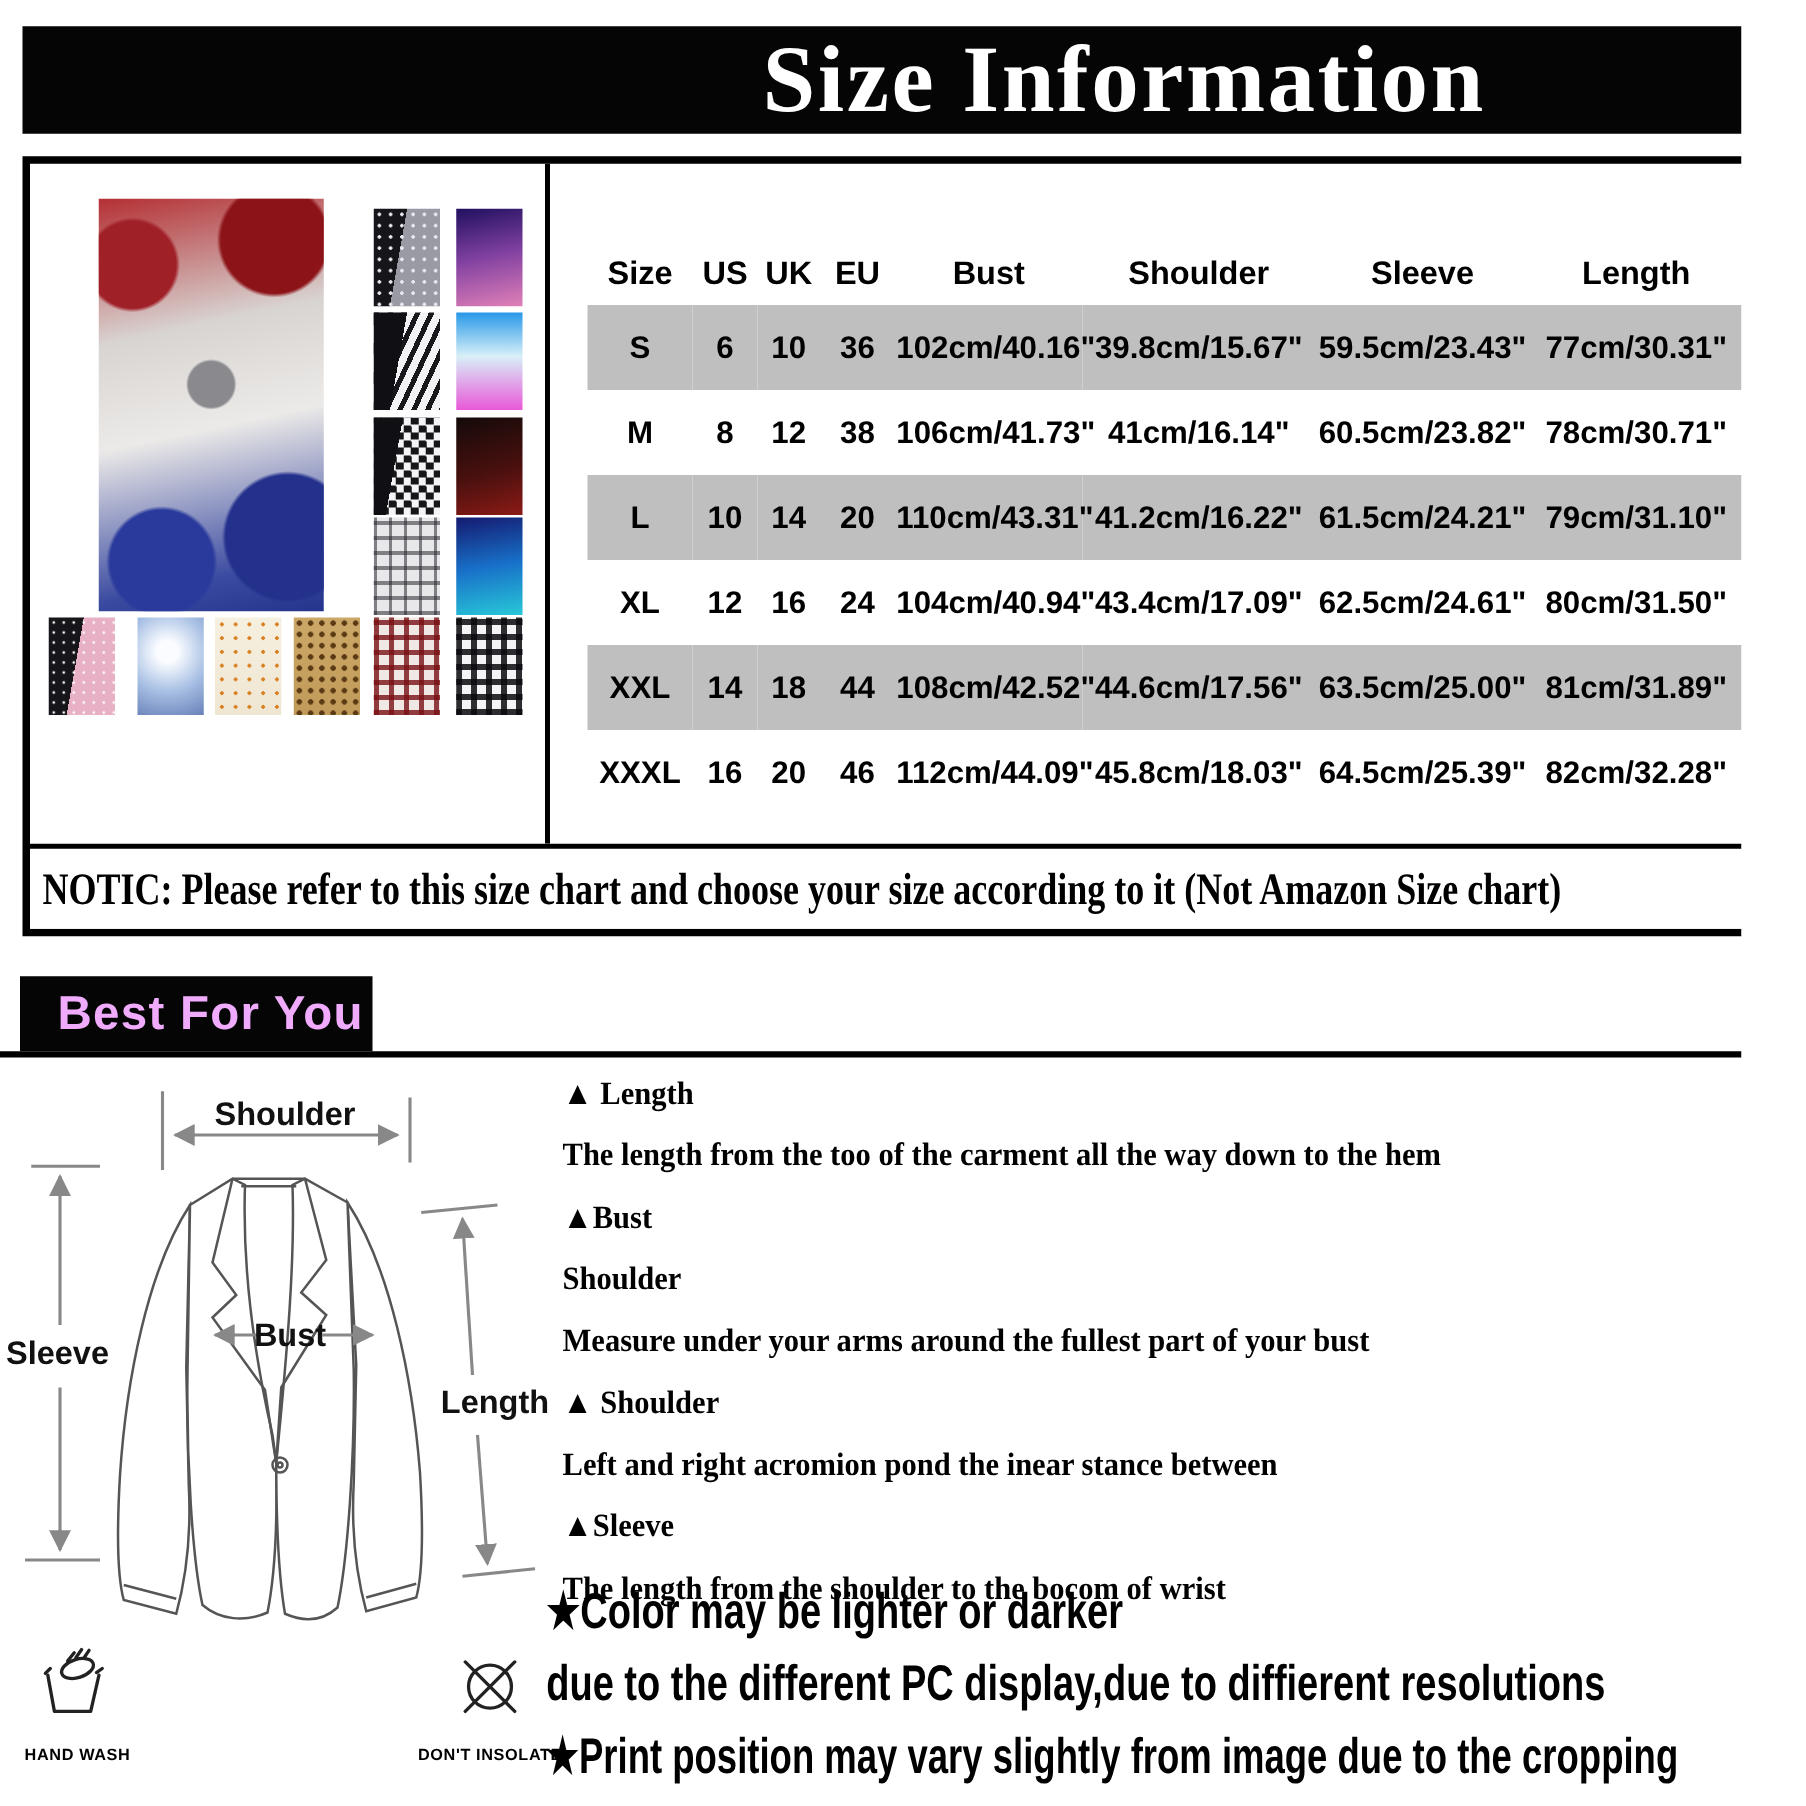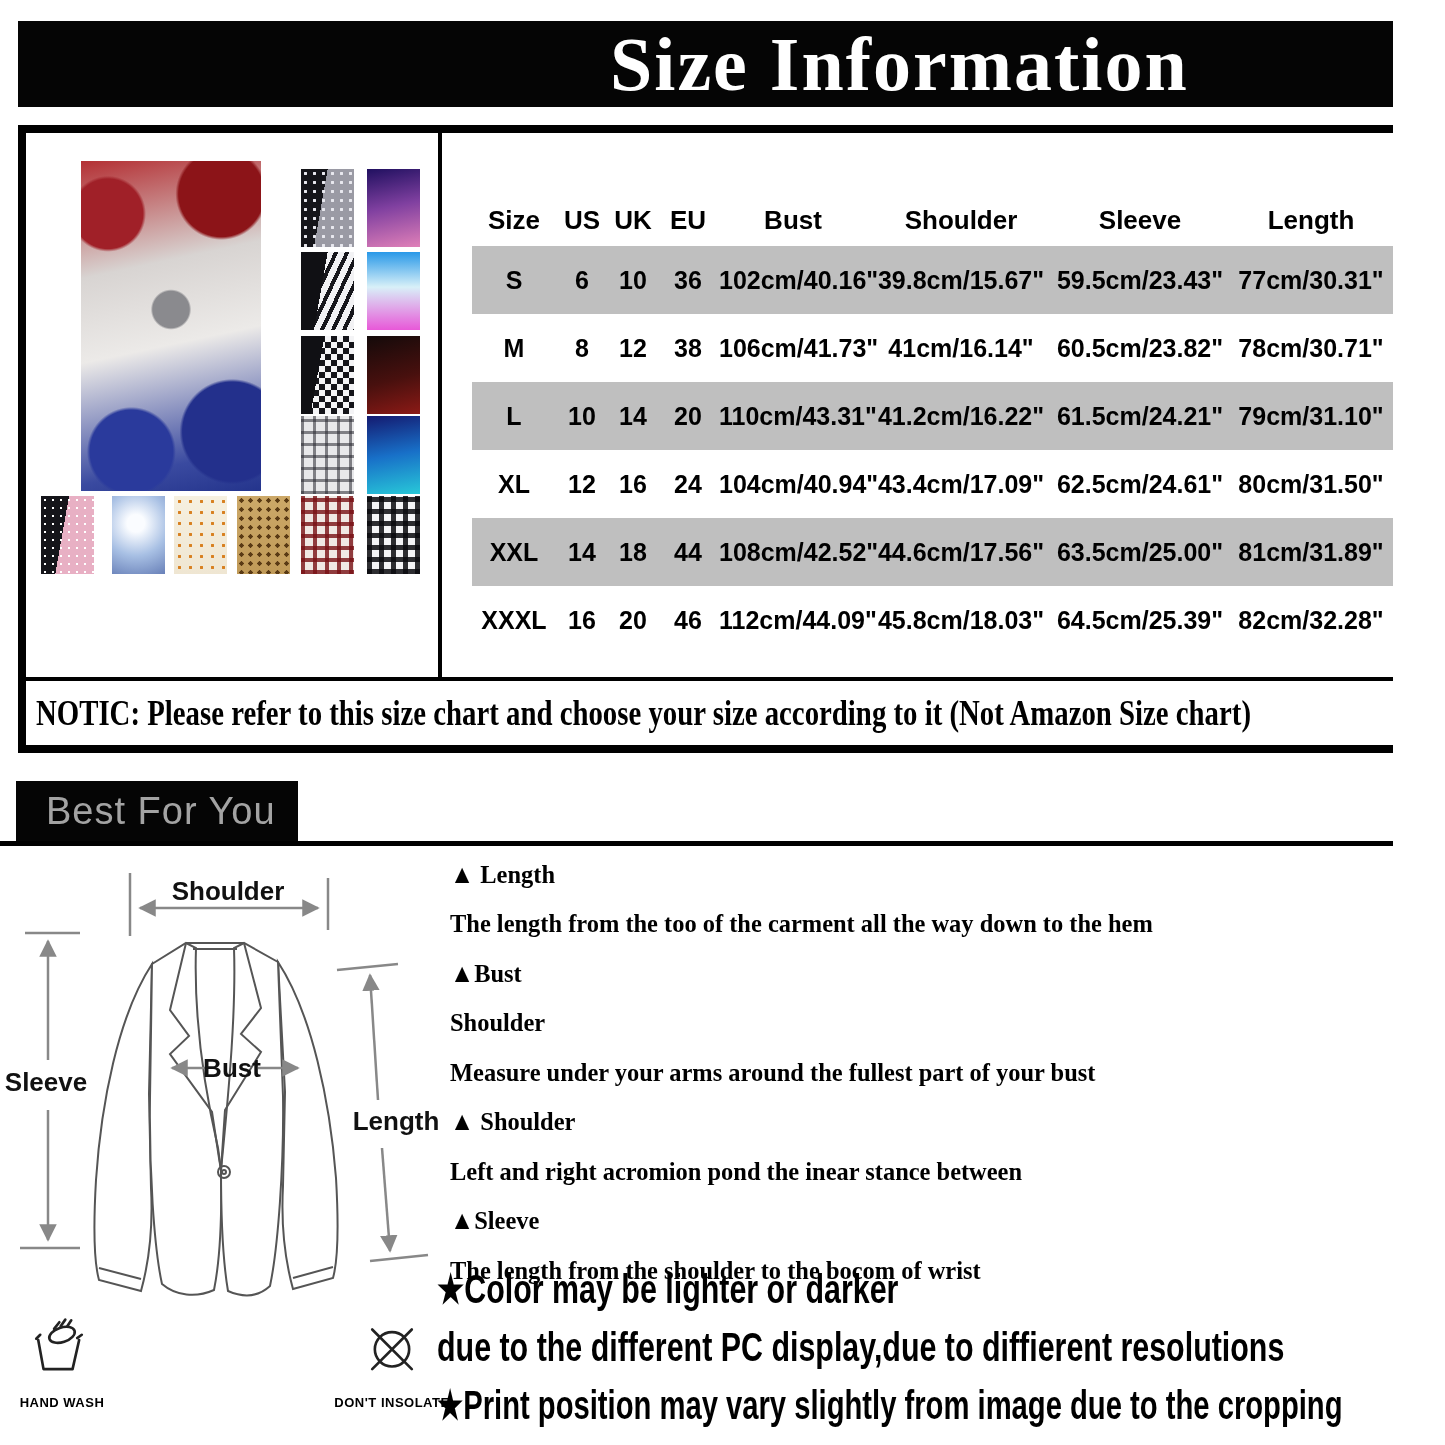--- a/index.html
+++ b/index.html
@@ -6,21 +6,21 @@
   .page{position:relative;width:1393px;height:1445px;background:#fff;overflow:hidden;
         font-family:"Liberation Sans",sans-serif;color:#000;}
 
   
   .title-banner{position:absolute;left:18px;top:21px;width:1405px;height:86px;background:#050505;
                 display:flex;align-items:center;}
   .title-banner span{font-family:"Liberation Serif",serif;font-weight:bold;font-size:76px;
                      color:#fff;margin-left:592px;letter-spacing:2px;white-space:nowrap;}
 
   
-  .main-box{position:absolute;left:18px;top:125px;width:1401px;height:612px;border:8px solid #000000;background:#fff;}
+  .main-box{position:absolute;left:18px;top:125px;width:1401px;height:612px;border:6px solid #000000;background:#fff;}
   .box-left{position:absolute;left:0;top:0;width:412px;height:544px;border-right:4px solid #000;}
   .box-notice{position:absolute;left:0;bottom:0;width:100%;height:64px;border-top:4px solid #000;
               display:flex;align-items:center;overflow:hidden;background:#fff;}
   .box-notice span{font-family:"Liberation Serif",serif;font-weight:bold;font-size:36px;white-space:nowrap;
                    transform:scaleX(.8);transform-origin:left center;margin-left:10px;}
 
   
   .main-image{position:absolute;left:55px;top:28px;width:180px;height:330px;
     background-image:
       radial-gradient(circle at 78% 10%, #8c1418 0 13%, transparent 14%),
@@ -66,21 +66,21 @@
   
   .size-table{position:absolute;left:446px;top:61px;border-collapse:collapse;table-layout:fixed;width:924px;}
   .size-table th{height:50px;font-size:26px;font-weight:bold;text-align:center;vertical-align:middle;}
   .size-table td{height:66px;font-size:25px;font-weight:bold;text-align:center;vertical-align:middle;
                  white-space:nowrap;}
   .size-table tr.stripe{background:#bfbfbf;}
 
   
   .best-banner{position:absolute;left:16px;top:781px;width:282px;height:60px;background:#050505;
                display:flex;align-items:center;}
-  .best-banner span{color:#a3a3a3;font-weight:normal;font-size:38px;margin-left:30px;letter-spacing:1px;}
+  .best-banner span{color:#f0abfc;font-weight:bold;font-size:38px;margin-left:30px;letter-spacing:1px;}
   .divider-line{position:absolute;left:0;top:841px;width:1445px;height:5px;background:#000;}
 
   .diagram{position:absolute;left:0;top:848px;}
   .diagram .dim{stroke:#888;stroke-width:2.5;fill:none;}
   .diagram .cloth{stroke:#555;stroke-width:2;fill:#fff;}
   .diagram .clothline{stroke:#555;stroke-width:2;fill:none;}
   .diagram text{font-family:"Liberation Sans",sans-serif;font-weight:bold;font-size:26px;fill:#111;}
 
   .care-row{position:absolute;left:12px;top:1315px;width:430px;display:flex;justify-content:space-between;}
   .care{display:flex;flex-direction:column;align-items:center;width:100px;}

